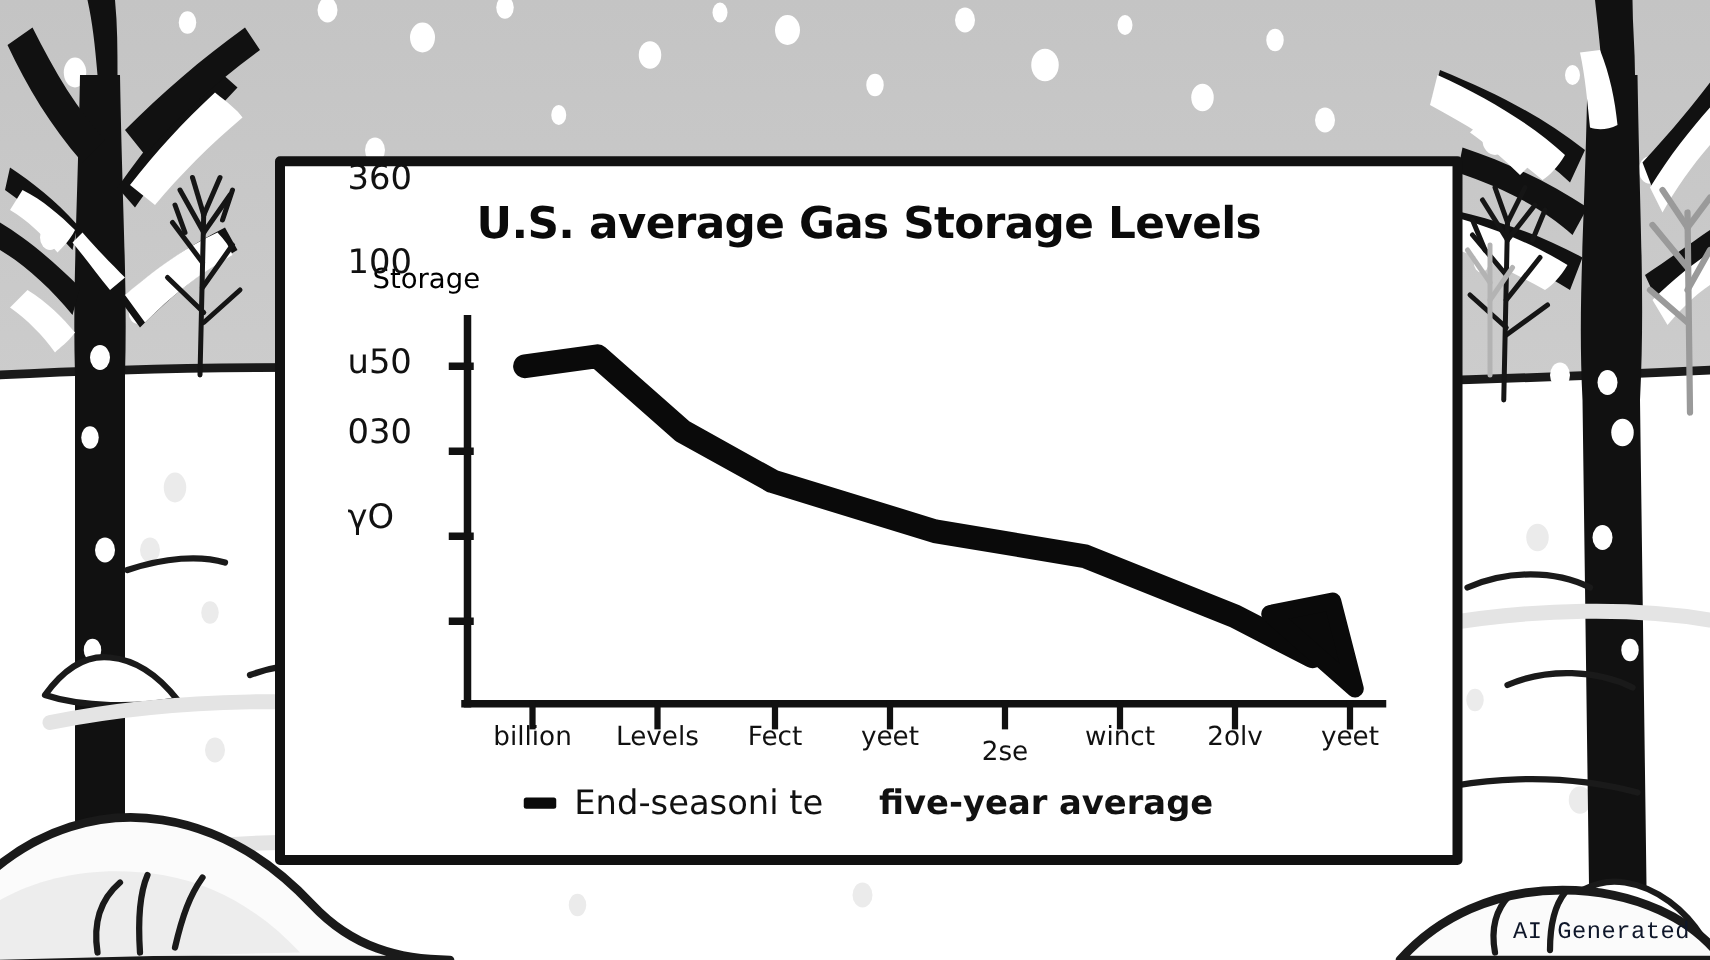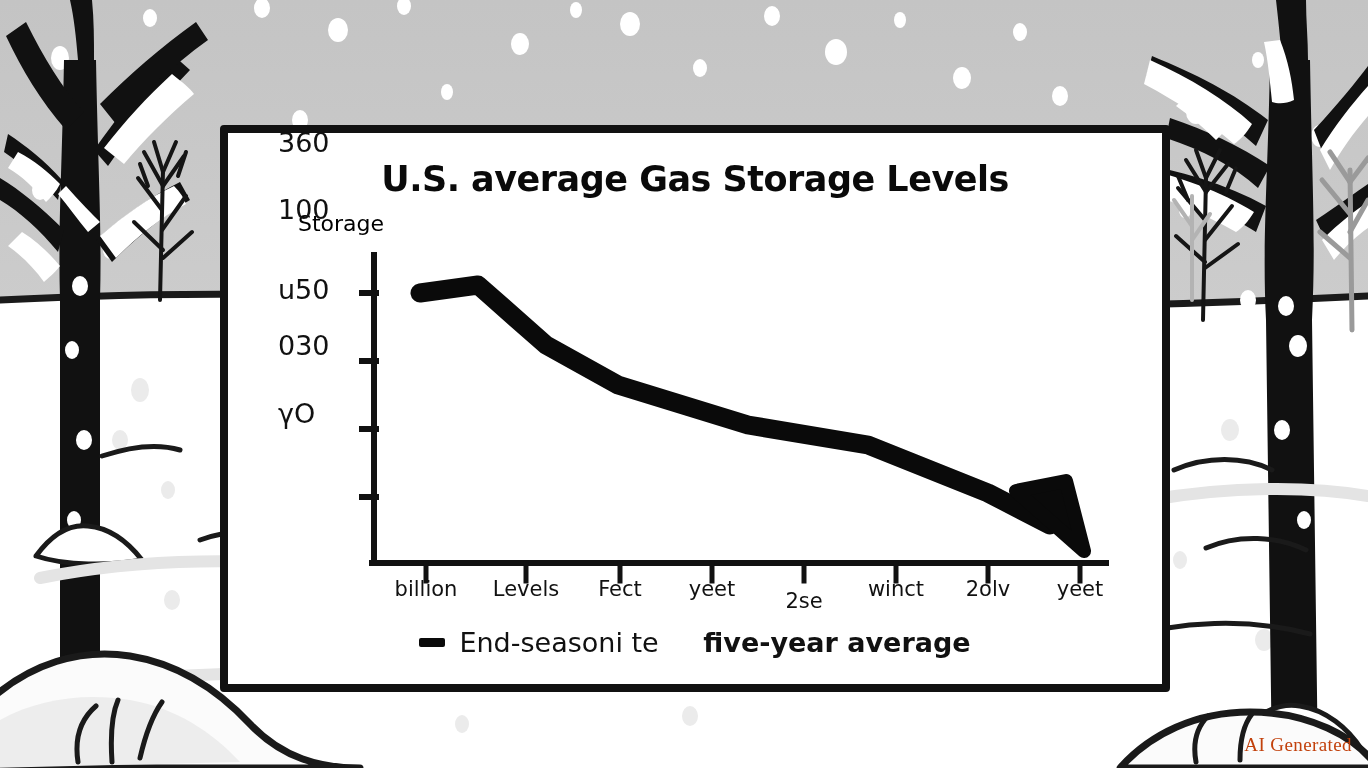--- a/index.html
+++ b/index.html
@@ -95,23 +95,23 @@
     white-space: nowrap;
   }
   .legend-text b {
     font-weight: bold;
     margin-left: 36px;
   }
   .watermark {
     position: absolute;
     right: 16px;
     bottom: 12px;
-    font-family: Liberation Serif, serif;
+    font-family: Liberation Mono, monospace;
     font-size: 19px;
-    color: #c2410c;
+    color: #0f172a;
     letter-spacing: 0.4px;
     margin-top: 30px;
   }
 </style>
 </head>
 <body>
 
 <div id="scene">
 
   <svg id="bg-svg" width="1368" height="768" viewBox="0 0 1368 768">

